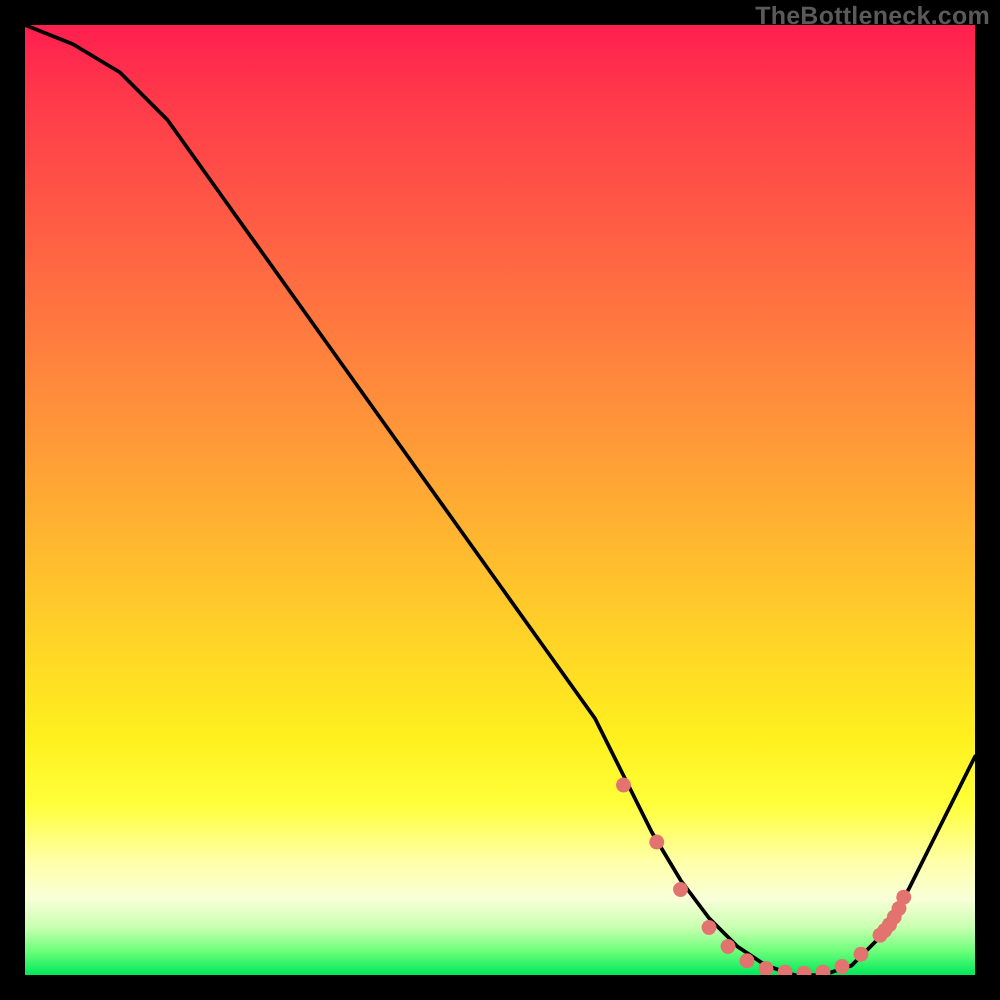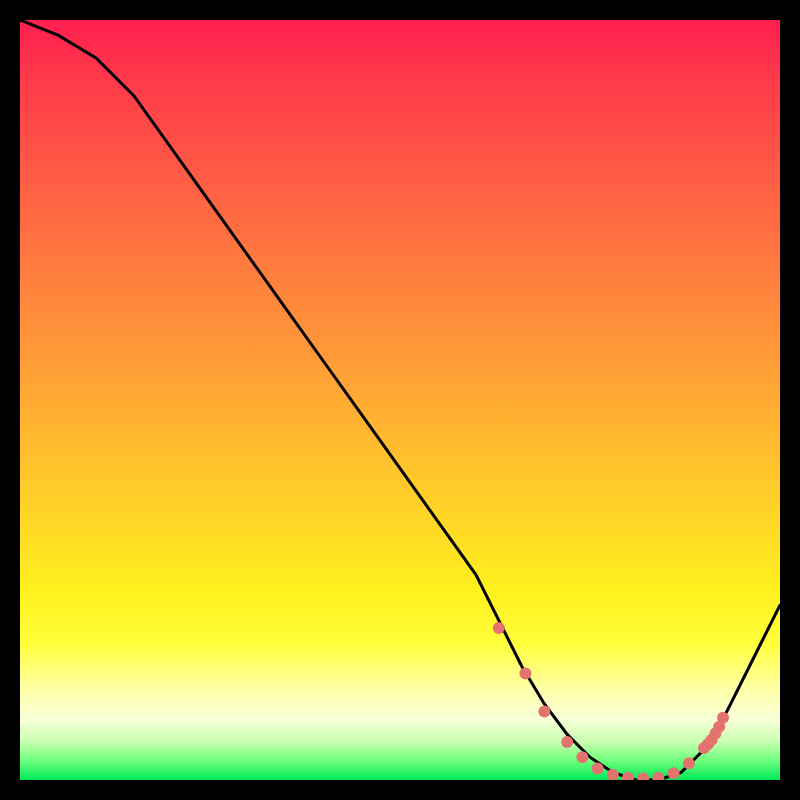--- a/index.html
+++ b/index.html
@@ -61,20 +61,21 @@
     position: absolute;
     inset: 0;
     width: 100%;
     height: 100%;
   }
 </style>
 </head>
 <body>
 
 <div class="frame">
+  <div class="watermark">TheBottleneck.com</div>
 
   <div class="plot">
     <div class="gradient"></div>
     <svg class="curve" viewBox="0 0 760 760" preserveAspectRatio="none">
       <path id="curve-path" fill="none" stroke="#000000" stroke-width="3" stroke-linecap="round" d="M0.0 0.0 L38.0 15.2 L76.0 38.0 L114.0 76.0 L152.0 129.2 L190.0 182.4 L228.0 235.6 L266.0 288.8 L304.0 342.0 L342.0 395.2 L380.0 448.4 L418.0 501.6 L456.0 554.8 L478.8 600.4 L501.6 646.0 L524.4 684.0 L547.2 714.4 L570.0 737.2 L592.8 752.4 L615.6 760.0 L638.4 760.0 L661.2 752.4 L684.0 729.6 L706.8 691.6 L729.6 646.0 L760.0 585.2"></path>
       <g id="marker-group">
           <circle cx="478.8" cy="608.0" r="6" fill="#e2736e"></circle>
           <circle cx="505.4" cy="653.6" r="6" fill="#e2736e"></circle>
           <circle cx="524.4" cy="691.6" r="6" fill="#e2736e"></circle>
           <circle cx="547.2" cy="722.0" r="6" fill="#e2736e"></circle>

